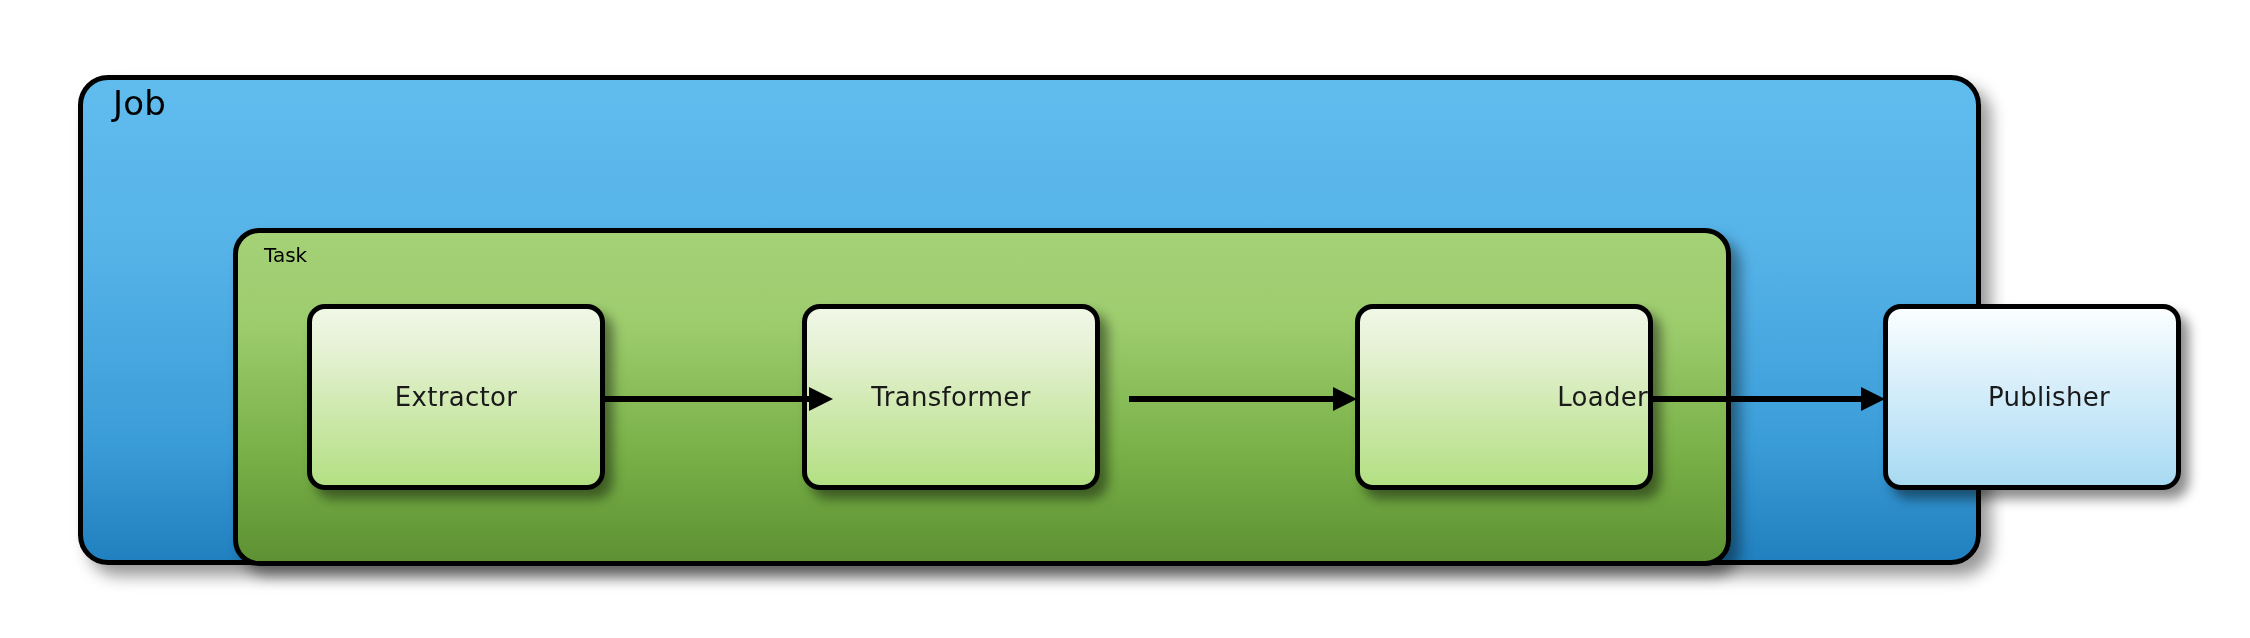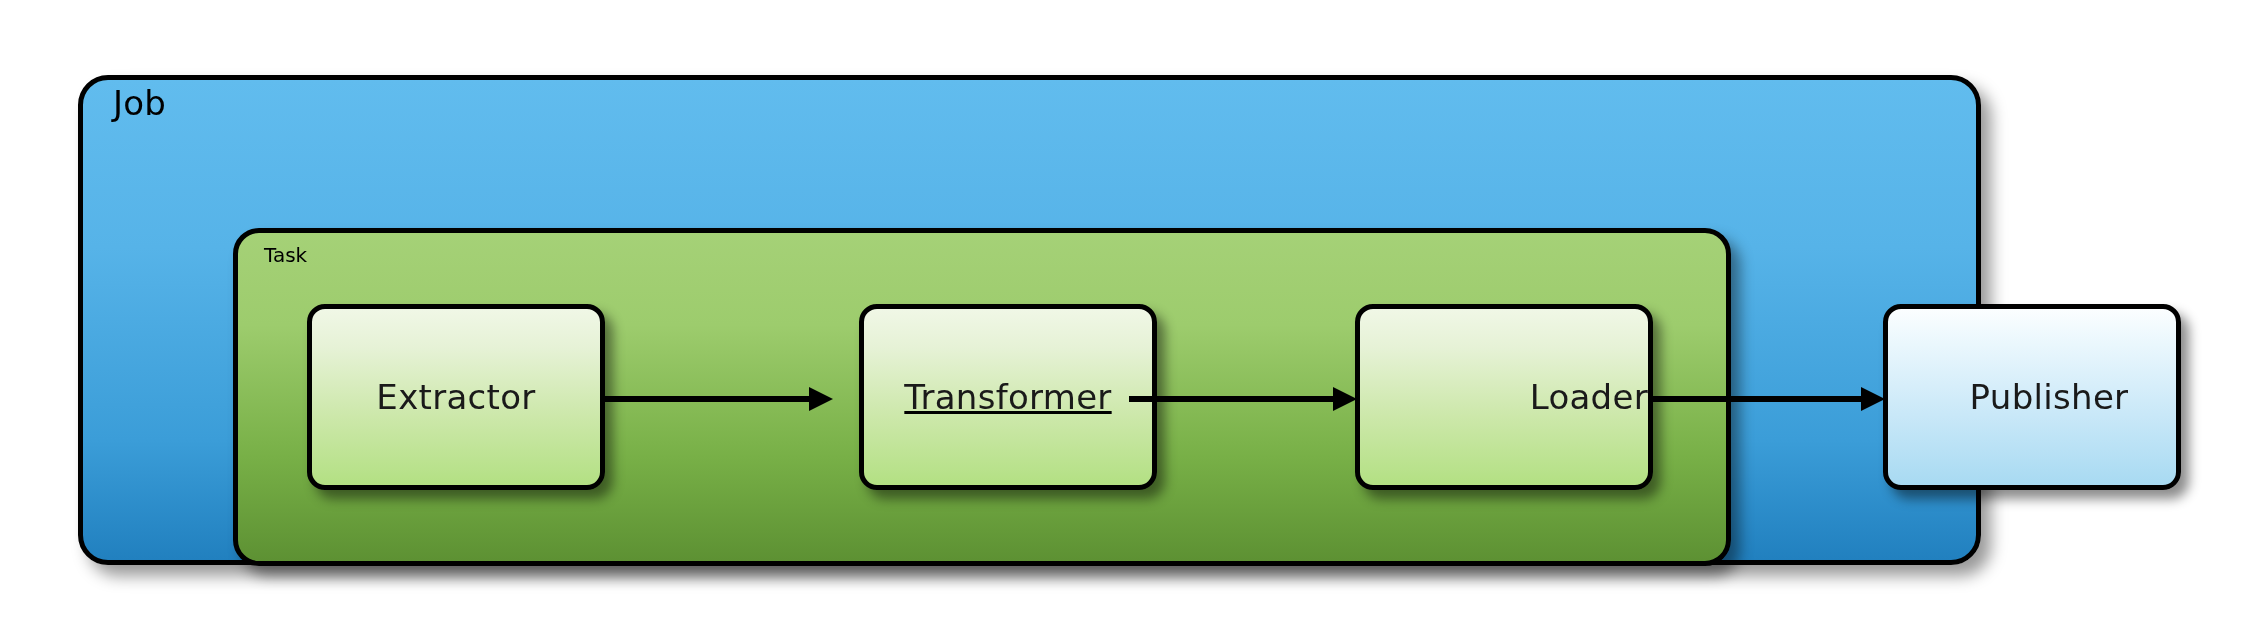--- a/index.html
+++ b/index.html
@@ -83,28 +83,28 @@
     justify-content: center;
     box-shadow: 8px 9px 12px rgba(0,0,0,0.45);
   }
   .node-green {
     background: linear-gradient(180deg, #f0f7e6 0%, #e6f2d6 22%, #cde8ab 60%, #b3e083 100%);
   }
   .node-blue {
     background: linear-gradient(180deg, #fbfeff 0%, #eaf7fd 20%, #c9e8f8 60%, #a8daf2 100%);
   }
   .node-label {
-    font-size: 34px;
+    font-size: 26px;
     color: #1a1a1a;
     white-space: nowrap;
     letter-spacing: 0.3px;
   }
 
   #node-extractor   { left: 224px;  }
-  #node-transformer { left: 776px; text-decoration: underline;  }
+  #node-transformer { left: 719px;  }
   #node-loader      { left: 1272px; justify-content: flex-end; }
   #node-publisher   { left: 1800px; padding-left: 34px; }
 
   
   .arrow {
     position: absolute;
     top: 305px;
     height: 28px;
   }
   .arrow svg { display: block; overflow: visible; }

